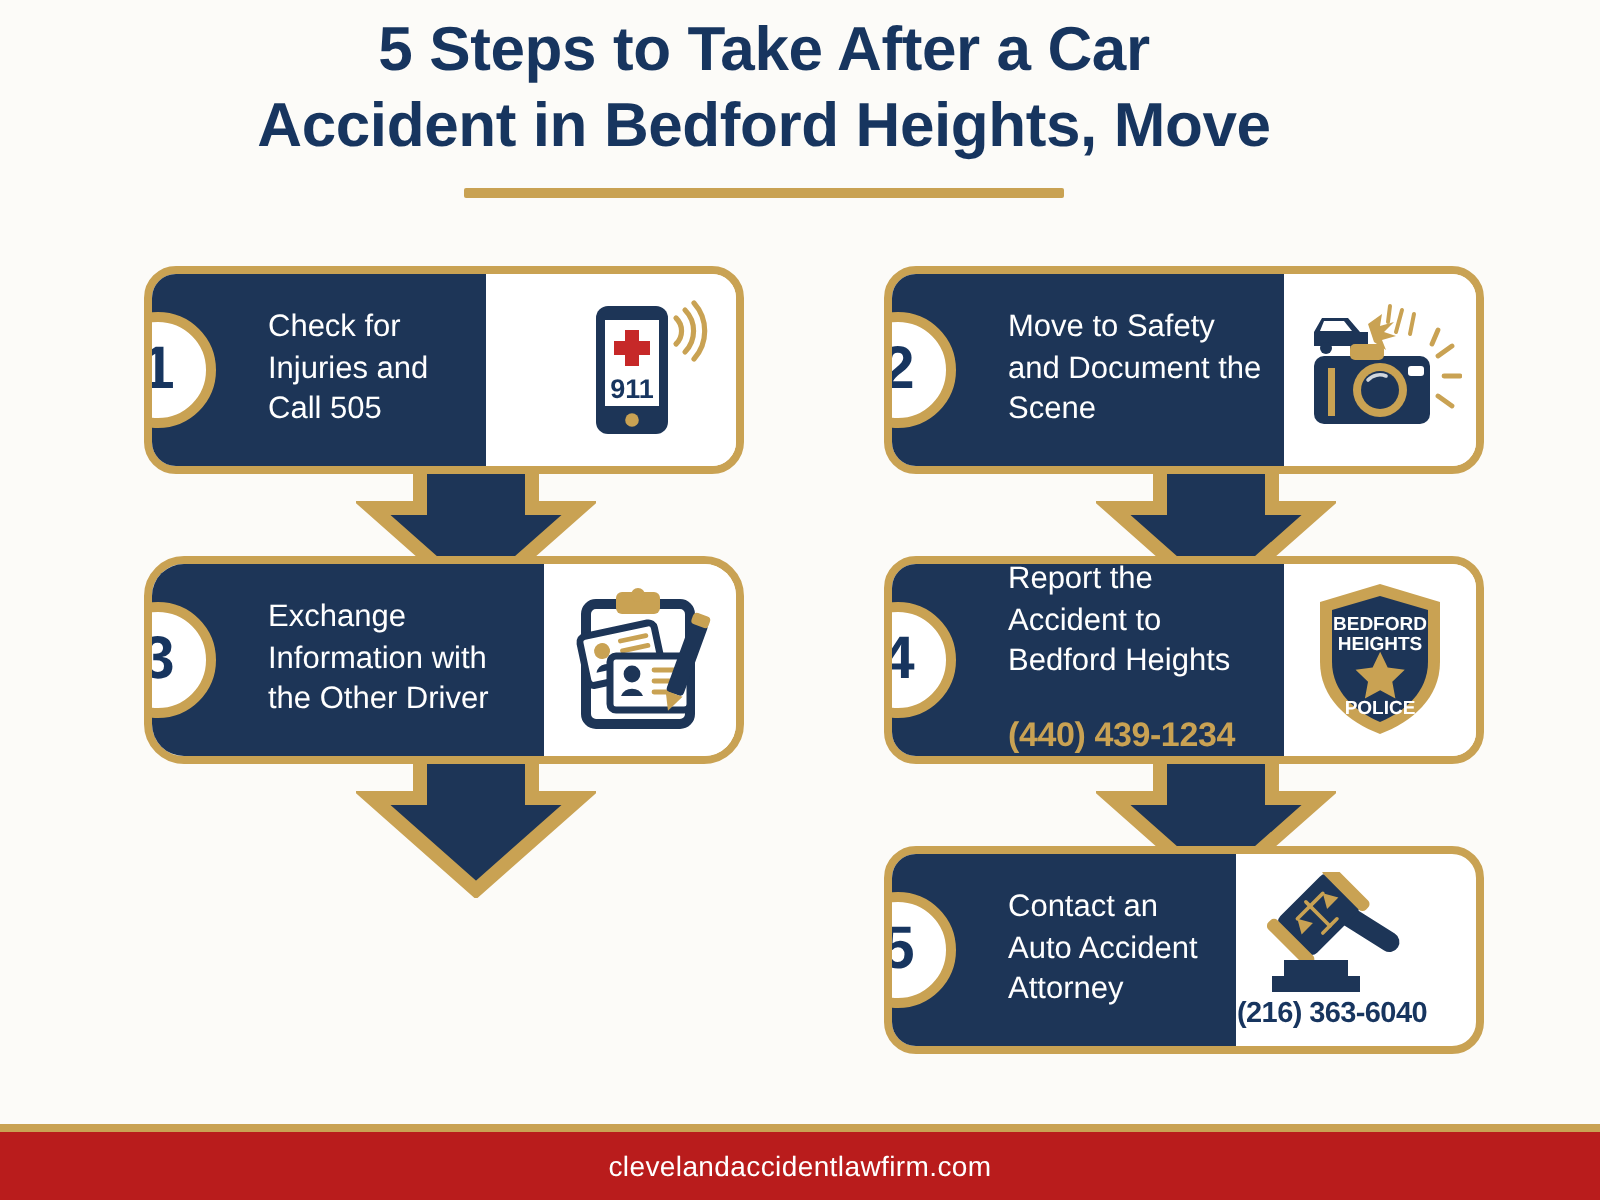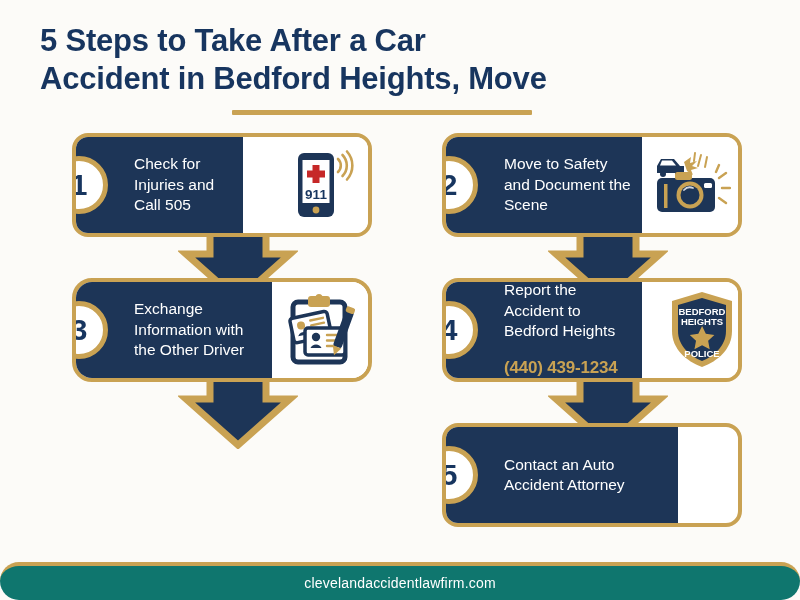--- a/index.html
+++ b/index.html
@@ -6,21 +6,21 @@
   body{
     width:800px;height:600px;
     background:#fcfbf8;
     font-family:"Liberation Sans", sans-serif;
     overflow:hidden;
     position:relative;
   }
   .canvas{position:relative;width:800px;height:600px;}
 
   
-  .title-wrap{position:absolute;left:0;top:22px;width:764px;text-align:left;}
+  .title-wrap{position:absolute;left:0;top:6px;width:764px;text-align:center;}
   .title{
     color:#17355f;
     font-size:31px;
     font-weight:bold;
     line-height:1.22;
     letter-spacing:-0.2px;
     padding:0 40px;
   }
   .title-rule{
     width:300px;height:5px;background:#c9a253;
@@ -91,24 +91,24 @@
     font-size:30px;font-weight:bold;
     z-index:6;
   }
 
   
   .arrow{position:absolute;z-index:2;}
 
   
   .footer{
     position:absolute;left:0;bottom:0;width:800px;height:38px;
-    background:#0f766e;
+    background:#b91c1c;
     border-top:4px solid #c9a253;
     box-sizing:border-box;
-    display:flex;align-items:center;justify-content:center;border-radius:19px;
+    display:flex;align-items:center;justify-content:center;
   }
   .footer-text{color:#ffffff;font-size:14px;letter-spacing:.2px;}
 </style>
 </head>
 <body>
 
 <div class="canvas">
 
   <div class="title-wrap">
     <div class="title">
@@ -224,38 +224,62 @@
     </div>
   </div>
 
   <div class="card" style="left:442px;top:278px;width:300px;height:104px;">
     <div class="card-body" style="width:196px;">
       <div class="card-text">
         <span>Report the Accident to Bedford Heights</span>
         <span class="card-phone">(440) 439-1234</span>
       </div>
     </div>
-    <div class="icon-pane" style="width:96px;align-items:flex-end;">
+    <div class="icon-pane" style="width:96px;">
       <svg width="72" height="82" viewBox="0 0 72 82">
         <path d="M36 3 L66 12 V42 C66 60 52 72 36 78 C20 72 6 60 6 42 V12 Z" fill="#c9a253"></path>
         <path d="M36 9 L60 16 V42 C60 57 48 67 36 72 C24 67 12 57 12 42 V16 Z" fill="#1d3557"></path>
         <text x="36" y="26" text-anchor="middle" font-family="Liberation Sans, sans-serif" font-size="9.5" font-weight="bold" fill="#ffffff">BEDFORD</text>
         <text x="36" y="36" text-anchor="middle" font-family="Liberation Sans, sans-serif" font-size="9.5" font-weight="bold" fill="#ffffff">HEIGHTS</text>
         <path d="M36 41 l4.6 9.6 l10.4 1.4 l-7.6 7.2 l1.9 10.3 l-9.3 -5 l-9.3 5 l1.9 -10.3 l-7.6 -7.2 l10.4 -1.4 z" fill="#c9a253" transform="scale(0.82) translate(8,4)"></path>
         <text x="36" y="68" text-anchor="middle" font-family="Liberation Sans, sans-serif" font-size="9.5" font-weight="bold" fill="#ffffff">POLICE</text>
       </svg>
     </div>
     <div class="badge" style="left:-26px;top:19px;">
       <span>4</span>
     </div>
   </div>
 
   <div class="card" style="left:442px;top:423px;width:300px;height:104px;">
-    <div class="card-body" style="width:232px;">
+    <div class="card-body" style="width:172px;">
       <div class="card-text">Contact an Auto Accident Attorney</div>
+    </div>
+    <div class="icon-pane" style="width:96px;">
+      <svg width="76" height="62" viewBox="0 0 76 62">
+
+        <rect x="34" y="22" width="40" height="10" rx="5" fill="#1d3557" transform="rotate(32 54 27)"></rect>
+
+        <g transform="rotate(-45 32 22)">
+          <rect x="14" y="8" width="36" height="26" rx="4" fill="#1d3557"></rect>
+          <rect x="9" y="6" width="6.5" height="30" rx="2.5" fill="#c9a253"></rect>
+          <rect x="48" y="6" width="6.5" height="30" rx="2.5" fill="#c9a253"></rect>
+
+          <g stroke="#c9a253" stroke-width="1.8" fill="none" stroke-linecap="round">
+            <path d="M32 12 v17"></path>
+            <path d="M23 15 h18"></path>
+            <path d="M23 15 l-4 7 h8 z" fill="#c9a253" stroke="none"></path>
+            <path d="M41 15 l-4 7 h8 z" fill="#c9a253" stroke="none"></path>
+            <path d="M27 29 h10"></path>
+          </g>
+        </g>
+
+        <path d="M8 52 h44 v8 H8 z" fill="#1d3557"></path>
+        <path d="M14 44 h32 v8 H14 z" fill="#1d3557"></path>
+      </svg>
+      <div class="icon-caption">(216) 363-6040</div>
     </div>
     <div class="badge" style="left:-26px;top:19px;">
       <span>5</span>
     </div>
   </div>
 
   <div class="footer">
     <span class="footer-text">clevelandaccidentlawfirm.com</span>
   </div>
 

